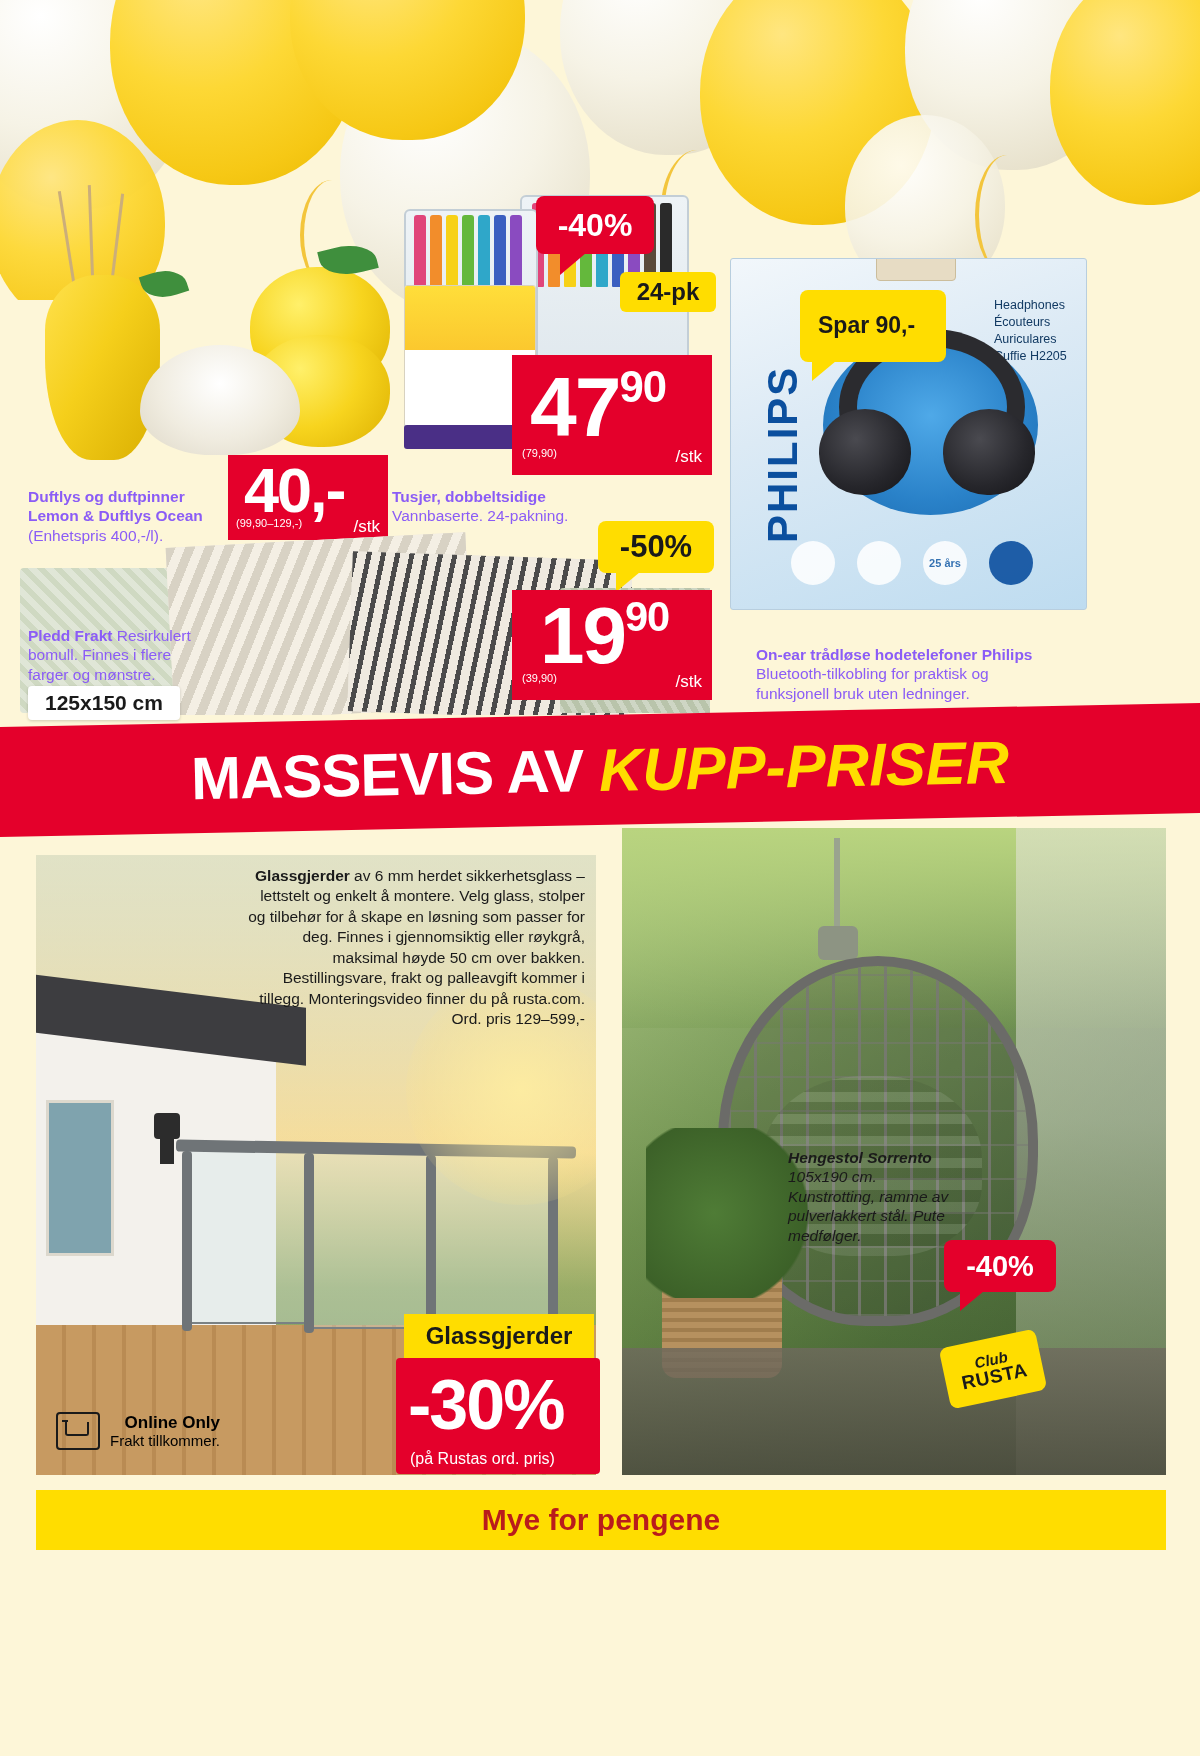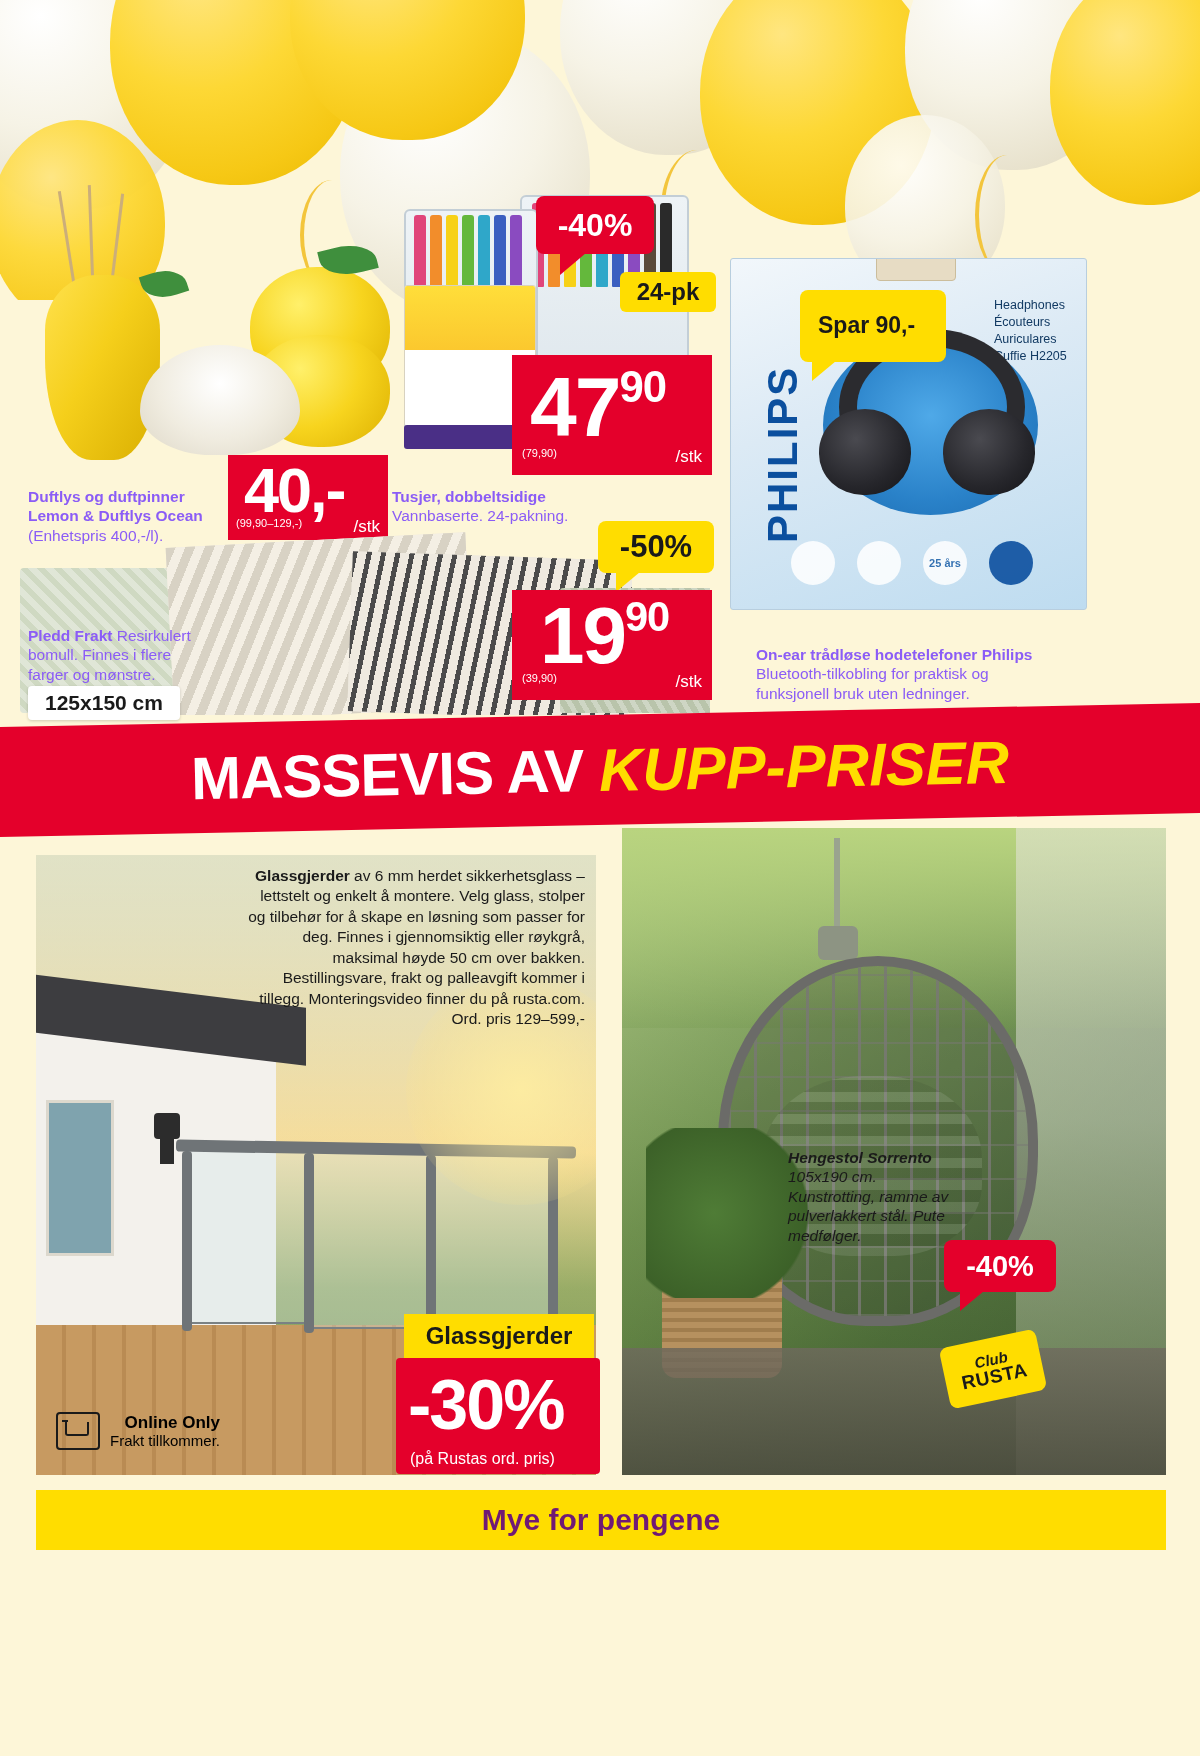--- a/index.html
+++ b/index.html
@@ -309,21 +309,21 @@
   .bottom-yellow {
     position: absolute;
     background: #ffdd00;
     display: flex;
     align-items: center;
     justify-content: center;
   }
   .bottom-yellow span {
     font-size: 30px;
     font-weight: bold;
-    color: #701a75;
+    color: #b91c1c;
     text-align: center;
   }
 
   .splat {
     position: absolute;
     background: #ffdd00;
   }
 
   .club-badge {
     position: absolute;

